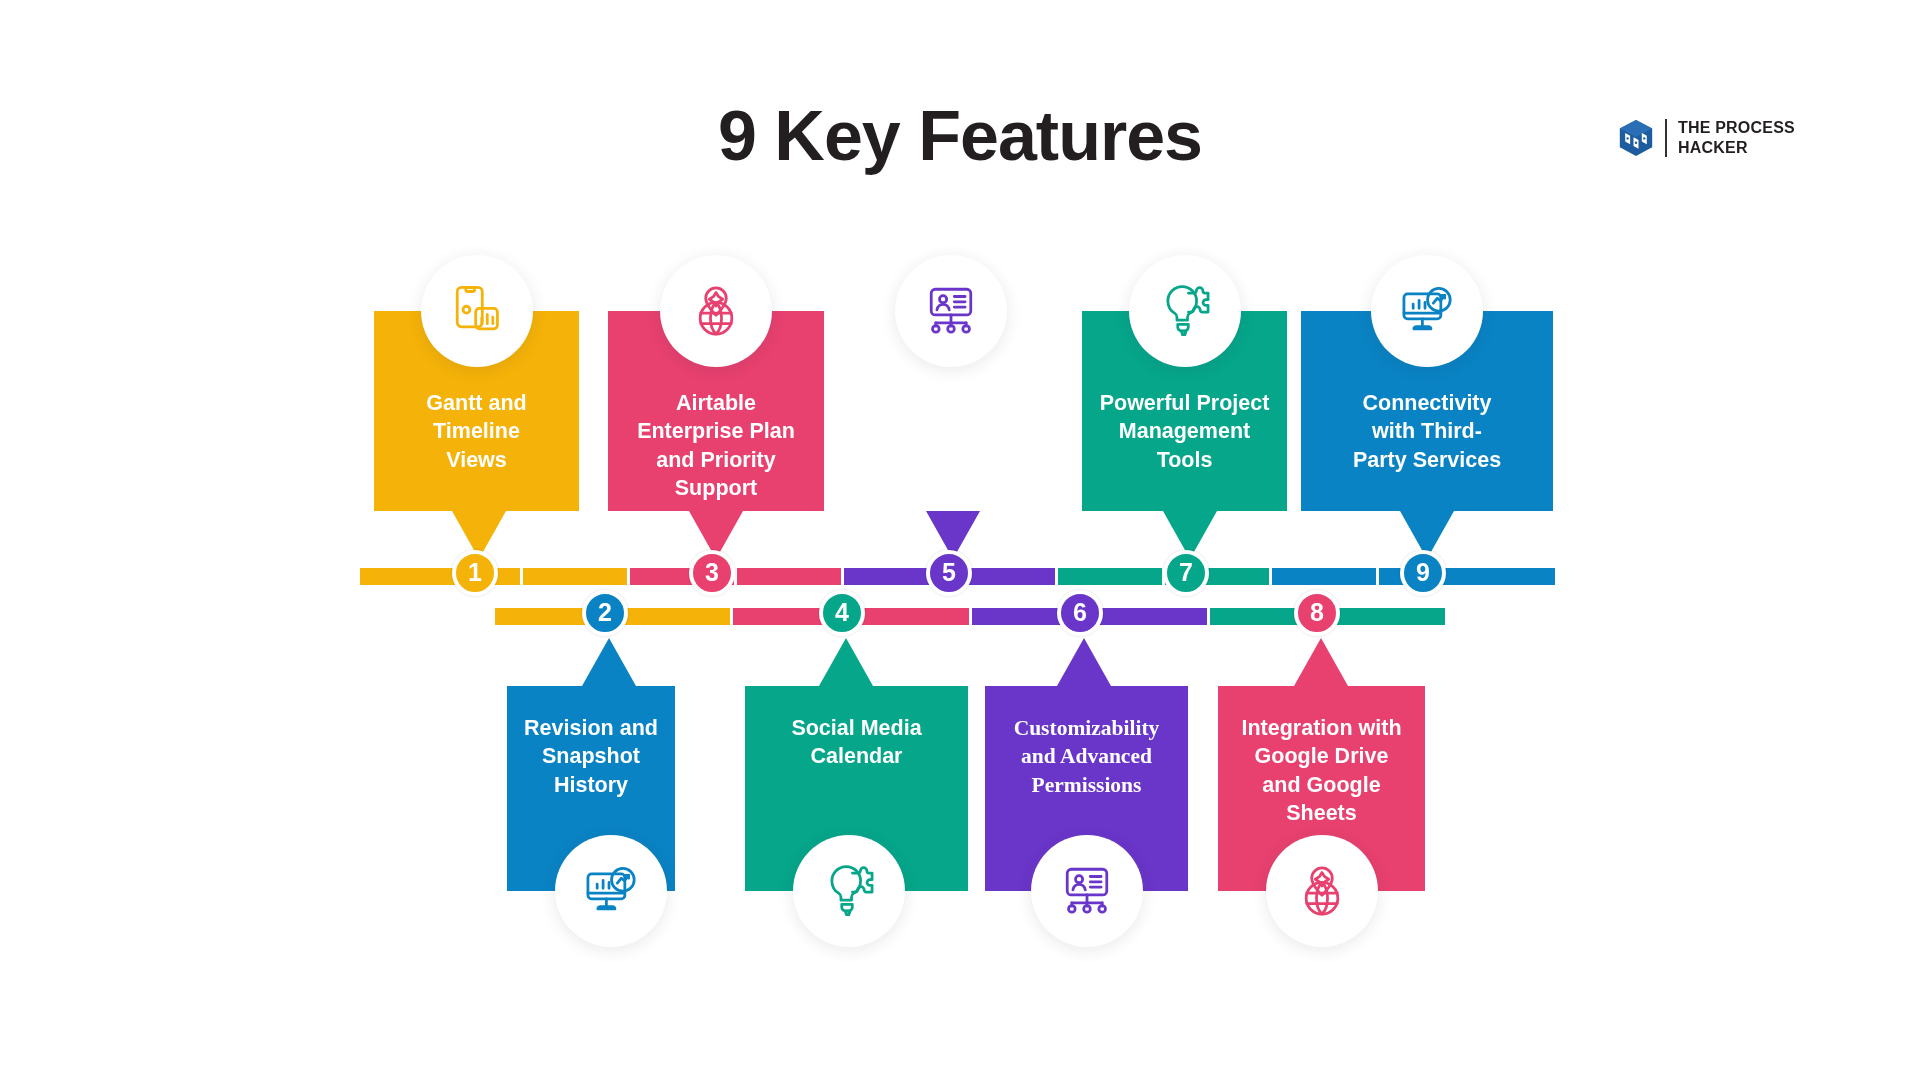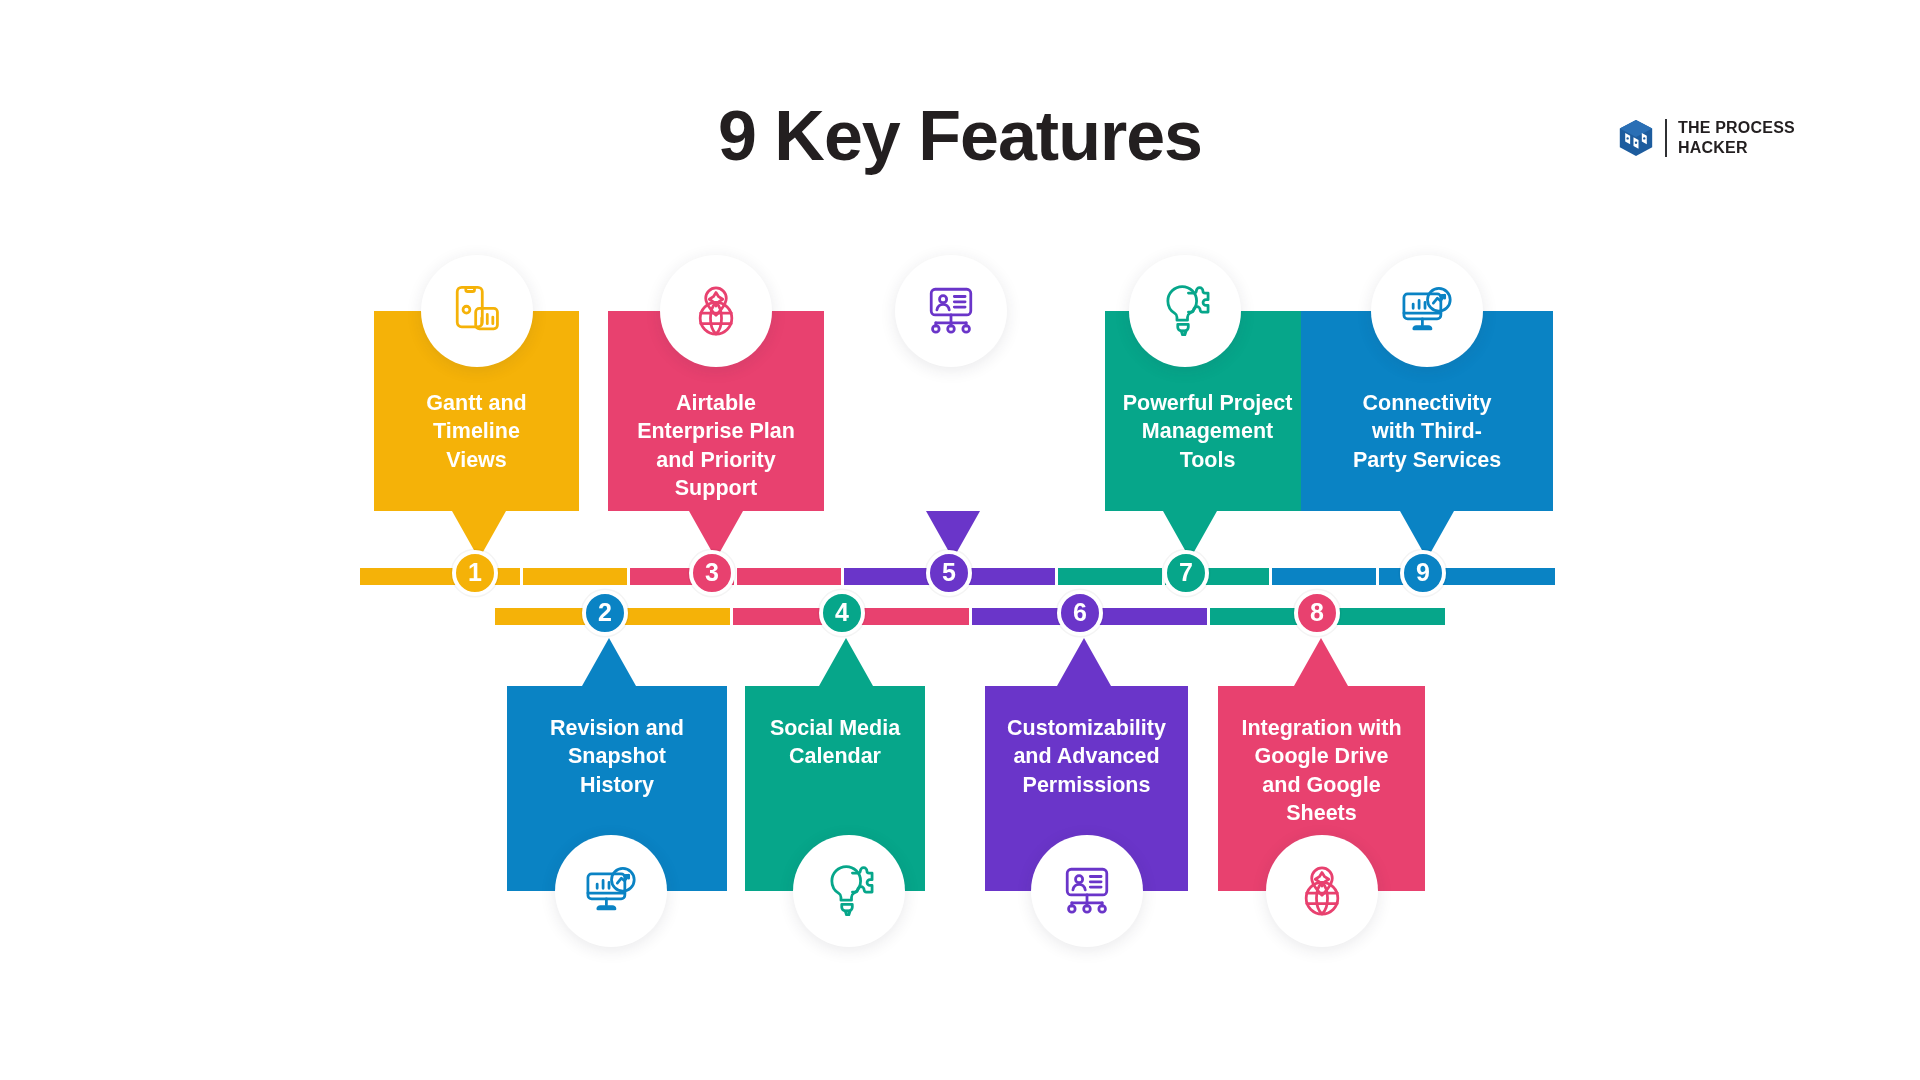--- a/index.html
+++ b/index.html
@@ -178,21 +178,21 @@
     <div class="bubble" style="left: 415.5px; top: 255px;">
     <svg viewBox="0 0 44 44" xmlns="http://www.w3.org/2000/svg">
       <rect class="ico" x="7" y="4" width="19" height="30" rx="3.4" stroke="#F5B208"></rect>
       <path class="ico" d="M14.5 4.2 h4.6 a1 1 0 0 1 1 1 v0.6 a1.4 1.4 0 0 1 -1.4 1.4 h-3.8 a1.4 1.4 0 0 1 -1.4 -1.4 v-0.6 a1 1 0 0 1 1 -1 z" stroke="#F5B208"></path>
       <circle class="ico" cx="14" cy="21" r="2.6" stroke="#F5B208"></circle>
       <rect class="ico" x="21" y="20" width="16.5" height="15.5" rx="2.8" stroke="#F5B208" fill="#fff"></rect>
       <path class="ico" d="M25.6 31.6 v-4.2 M29.8 31.6 v-7 M34 31.6 v-5" stroke="#F5B208"></path>
     </svg>
     </div>
     <div class="node" style="background: rgb(245, 178, 8); left: 447px; top: 549.5px;">1</div>
-    <div class="card bottom" style="left: 502px; top: 686px; width: 220px; height: 205px; background: rgb(10, 131, 196); justify-content: center;">
+    <div class="card bottom" style="left: 502px; top: 686px; width: 168px; height: 205px; background: rgb(10, 131, 196); justify-content: center;">
       <div class="label">Revision and
 Snapshot
 History</div>
     </div>
     <div class="tail up" style="color: rgb(10, 131, 196); left: 577px; top: 638px;"></div>
     <div class="bubble" style="left: 550px; top: 835px;">
     <svg viewBox="0 0 44 44" xmlns="http://www.w3.org/2000/svg">
       <rect class="ico" x="4.5" y="9" width="28" height="19" rx="2.8" stroke="#0A83C4"></rect>
       <path class="ico" d="M4.5 23.6 h28" stroke="#0A83C4"></path>
       <path class="ico" d="M11.5 20 v-3.3 M16 20 v-6 M20.5 20 v-4.6" stroke="#0A83C4"></path>
@@ -213,21 +213,21 @@
     <div class="bubble" style="left: 655px; top: 255px;">
     <svg viewBox="0 0 44 44" xmlns="http://www.w3.org/2000/svg">
       <circle class="ico" cx="22" cy="27.5" r="12" stroke="#E8416F"></circle>
       <path class="ico" d="M10.4 23.6 h23.2 M10.4 31.5 h23.2" stroke="#E8416F"></path>
       <path class="ico" d="M22 15.5 c-5.6 5.2 -5.6 18.8 0 24 c5.6 -5.2 5.6 -18.8 0 -24 z" stroke="#E8416F"></path>
       <path class="ico" d="M22 4.5 c-4.3 0 -7.8 3.5 -7.8 7.8 c0 5.4 7.8 13 7.8 13 s7.8 -7.6 7.8 -13 c0 -4.3 -3.5 -7.8 -7.8 -7.8 z" stroke="#E8416F" fill="#fff"></path>
       <path class="ico" d="M22 8 l2 3.1 l3.1 2 l-3.1 2 l-2 3.1 l-2 -3.1 l-3.1 -2 l3.1 -2 z" stroke="#E8416F" fill="#fff"></path>
     </svg>
     </div>
     <div class="node" style="background: rgb(232, 65, 111); left: 684px; top: 549.5px;">3</div>
-    <div class="card bottom" style="left: 740px; top: 686px; width: 180px; height: 205px; background: rgb(6, 166, 138);">
+    <div class="card bottom" style="left: 740px; top: 686px; width: 223px; height: 205px; background: rgb(6, 166, 138);">
       <div class="label">Social Media
 Calendar</div>
     </div>
     <div class="tail up" style="color: rgb(6, 166, 138); left: 814px; top: 638px;"></div>
     <div class="bubble" style="left: 787.5px; top: 835px;">
     <svg viewBox="0 0 44 44" xmlns="http://www.w3.org/2000/svg">
       <path class="ico" d="M25.5 23.8 c3.2 -1.9 5.3 -5.4 5.3 -9.4 c0 -6 -4.9 -10.9 -10.9 -10.9 c-6 0 -10.9 4.9 -10.9 10.9 c0 4 2.1 7.5 5.3 9.4 c1 0.6 1.6 1.7 1.6 2.9 v2.3 h8 v-2.3 c0 -1.2 0.6 -2.3 1.6 -2.9 z" stroke="#06A68A"></path>
       <path class="ico" d="M16.5 32.2 h8 v2.2 a2.6 2.6 0 0 1 -2.6 2.6 h-2.8 a2.6 2.6 0 0 1 -2.6 -2.6 z" stroke="#06A68A"></path>
       <path class="ico" d="M19.2 37.2 h3.6 l-0.9 2.8 h-1.8 z" stroke="#06A68A"></path>
       <path class="ico" d="M24.6 8.4 h4.4 a1.6 1.6 0 0 0 1.6 -1.6 a2.5 2.5 0 0 1 5 0 a1.6 1.6 0 0 0 1.6 1.6 h2.3 v5 h-1.6 a2.2 2.2 0 0 0 0 4.4 h1.6 v5 h-4.4 a1.6 1.6 0 0 1 -1.6 -1.6 a2.5 2.5 0 0 0 -5 0 a1.6 1.6 0 0 1 -1.6 1.6 h-2.3" stroke="#06A68A" fill="#fff"></path>
@@ -242,41 +242,41 @@
       <path class="ico" d="M11.3 21.2 c0.6 -2.8 2.4 -4.2 4.7 -4.2 c2.3 0 4.1 1.4 4.7 4.2" stroke="#6A35C9"></path>
       <path class="ico" d="M24.5 11 h8.2 M24.5 15 h8.2 M24.5 19 h8.2" stroke="#6A35C9"></path>
       <path class="ico" d="M22 25 v6 M10.5 31 h23" stroke="#6A35C9"></path>
       <path class="ico" d="M10.5 31 v2.5 M33.5 31 v2.5 M22 31 v2.5" stroke="#6A35C9"></path>
       <circle class="ico" cx="10.5" cy="35.6" r="2.5" stroke="#6A35C9"></circle>
       <circle class="ico" cx="22" cy="35.6" r="2.5" stroke="#6A35C9"></circle>
       <circle class="ico" cx="33.5" cy="35.6" r="2.5" stroke="#6A35C9"></circle>
     </svg>
     </div>
     <div class="node" style="background: rgb(106, 53, 201); left: 921px; top: 549.5px;">5</div>
-    <div class="card bottom" style="left: 980px; top: 686px; width: 203px; height: 205px; background: rgb(106, 53, 201);">
+    <div class="card bottom" style="left: 980px; top: 686px; width: 203px; height: 205px; background: rgb(106, 53, 201); font-family: Liberation Serif, serif;">
       <div class="label">Customizability
 and Advanced
 Permissions</div>
     </div>
     <div class="tail up" style="color: rgb(106, 53, 201); left: 1052px; top: 638px;"></div>
     <div class="bubble" style="left: 1025.5px; top: 835px;">
     <svg viewBox="0 0 44 44" xmlns="http://www.w3.org/2000/svg">
       <rect class="ico" x="7" y="5.5" width="30" height="19.5" rx="3" stroke="#6A35C9"></rect>
       <circle class="ico" cx="16" cy="13" r="2.7" stroke="#6A35C9"></circle>
       <path class="ico" d="M11.3 21.2 c0.6 -2.8 2.4 -4.2 4.7 -4.2 c2.3 0 4.1 1.4 4.7 4.2" stroke="#6A35C9"></path>
       <path class="ico" d="M24.5 11 h8.2 M24.5 15 h8.2 M24.5 19 h8.2" stroke="#6A35C9"></path>
       <path class="ico" d="M22 25 v6 M10.5 31 h23" stroke="#6A35C9"></path>
       <path class="ico" d="M10.5 31 v2.5 M33.5 31 v2.5 M22 31 v2.5" stroke="#6A35C9"></path>
       <circle class="ico" cx="10.5" cy="35.6" r="2.5" stroke="#6A35C9"></circle>
       <circle class="ico" cx="22" cy="35.6" r="2.5" stroke="#6A35C9"></circle>
       <circle class="ico" cx="33.5" cy="35.6" r="2.5" stroke="#6A35C9"></circle>
     </svg>
     </div>
     <div class="node" style="background: rgb(106, 53, 201); left: 1052px; top: 589.5px;">6</div>
-    <div class="card top" style="left: 1077px; top: 311px; width: 205px; height: 200px; background: rgb(6, 166, 138); margin-left: 23px;">
+    <div class="card top" style="left: 1077px; top: 311px; width: 205px; height: 200px; background: rgb(6, 166, 138);">
       <div class="label">Powerful Project
 Management
 Tools</div>
     </div>
     <div class="tail down" style="color: rgb(6, 166, 138); left: 1158px; top: 511px;"></div>
     <div class="bubble" style="left: 1123.5px; top: 255px;">
     <svg viewBox="0 0 44 44" xmlns="http://www.w3.org/2000/svg">
       <path class="ico" d="M25.5 23.8 c3.2 -1.9 5.3 -5.4 5.3 -9.4 c0 -6 -4.9 -10.9 -10.9 -10.9 c-6 0 -10.9 4.9 -10.9 10.9 c0 4 2.1 7.5 5.3 9.4 c1 0.6 1.6 1.7 1.6 2.9 v2.3 h8 v-2.3 c0 -1.2 0.6 -2.3 1.6 -2.9 z" stroke="#06A68A"></path>
       <path class="ico" d="M16.5 32.2 h8 v2.2 a2.6 2.6 0 0 1 -2.6 2.6 h-2.8 a2.6 2.6 0 0 1 -2.6 -2.6 z" stroke="#06A68A"></path>
       <path class="ico" d="M19.2 37.2 h3.6 l-0.9 2.8 h-1.8 z" stroke="#06A68A"></path>

